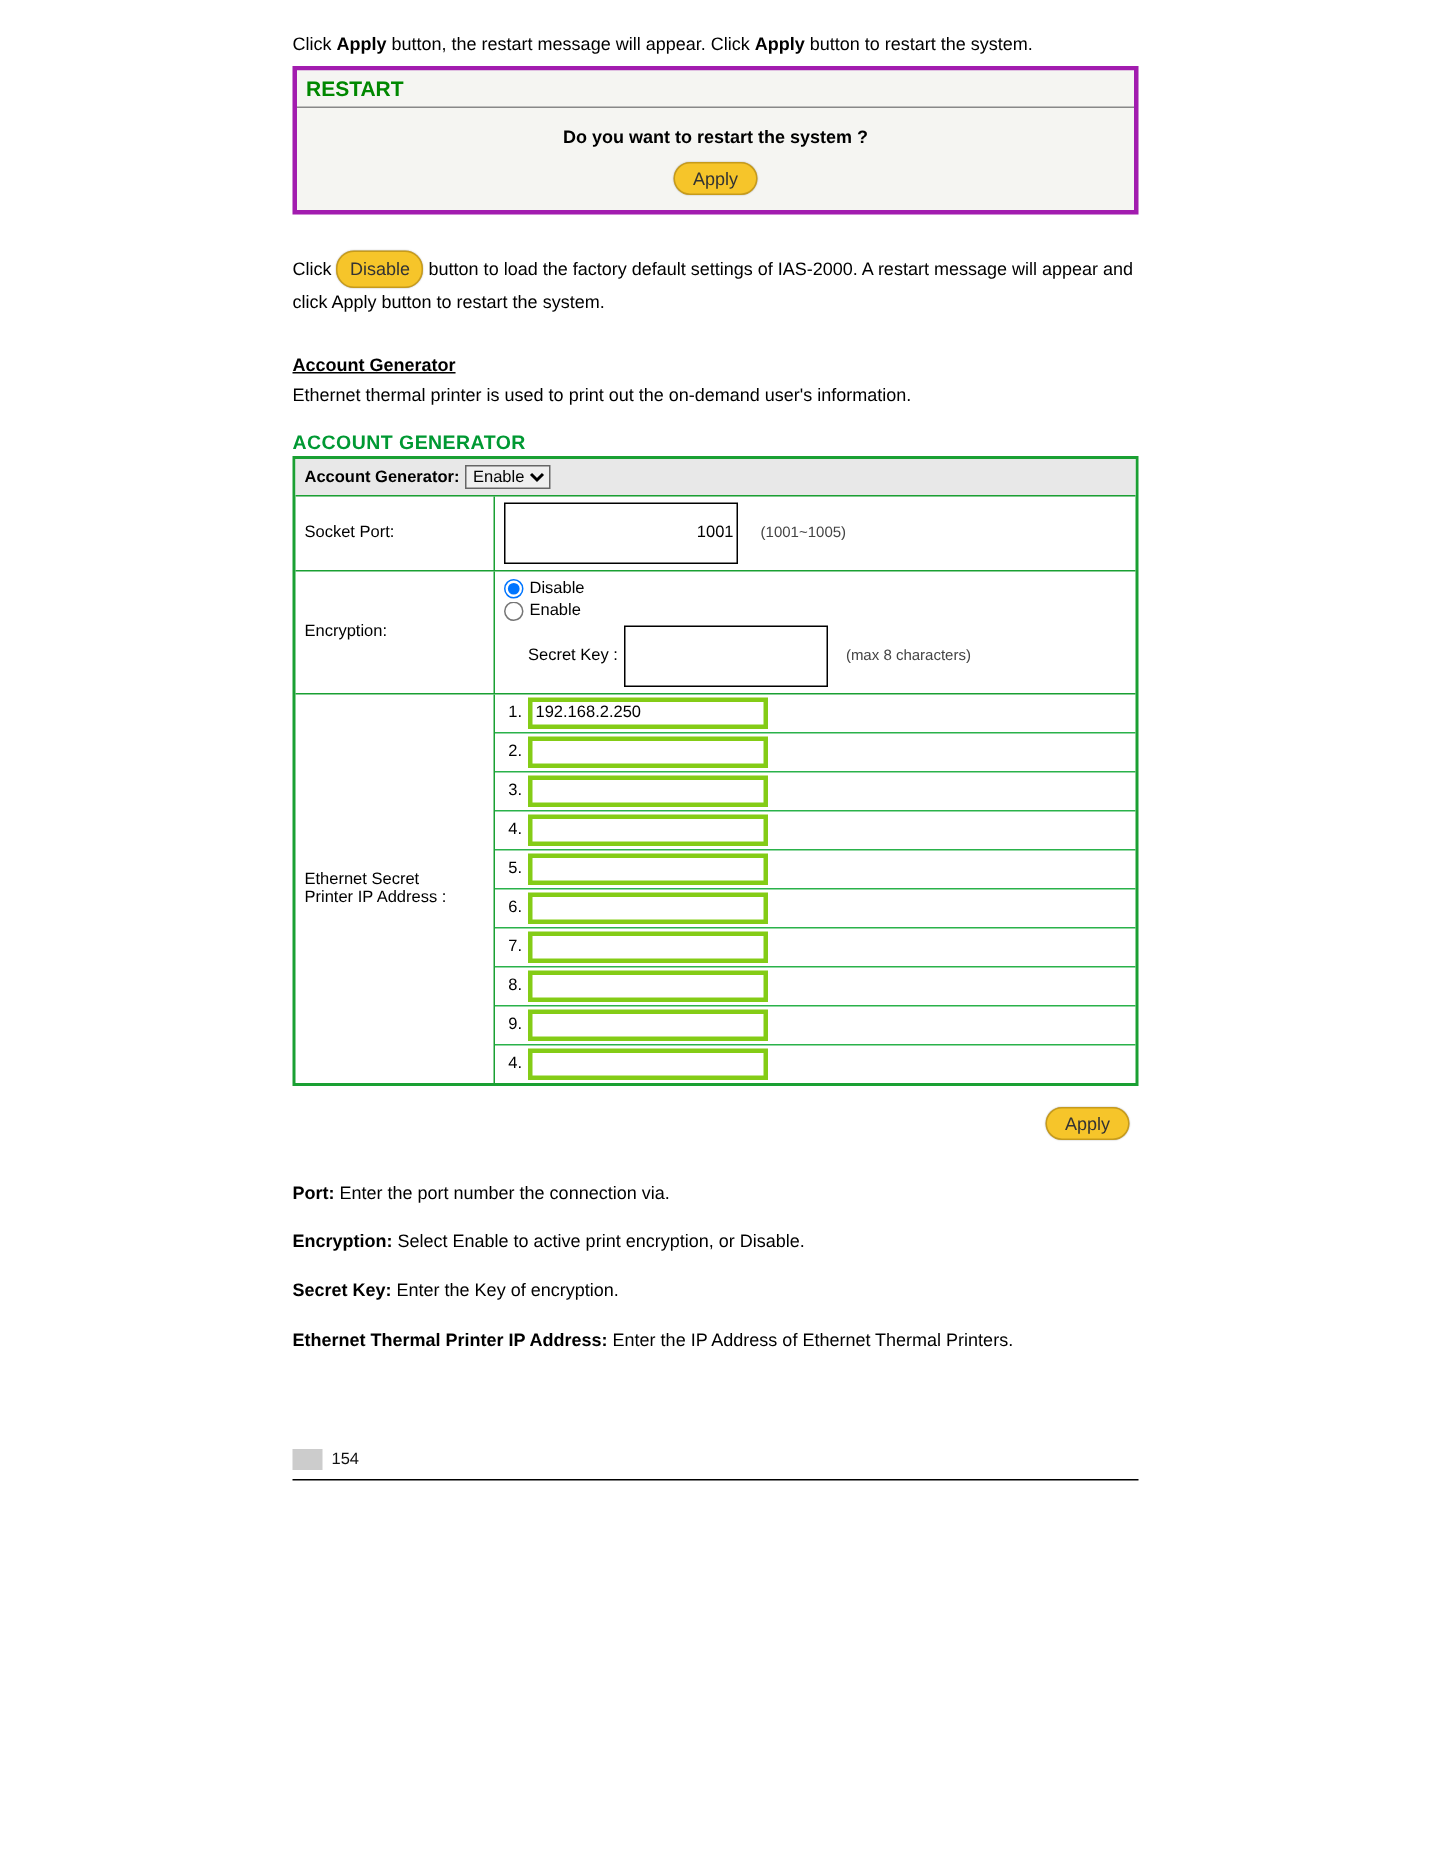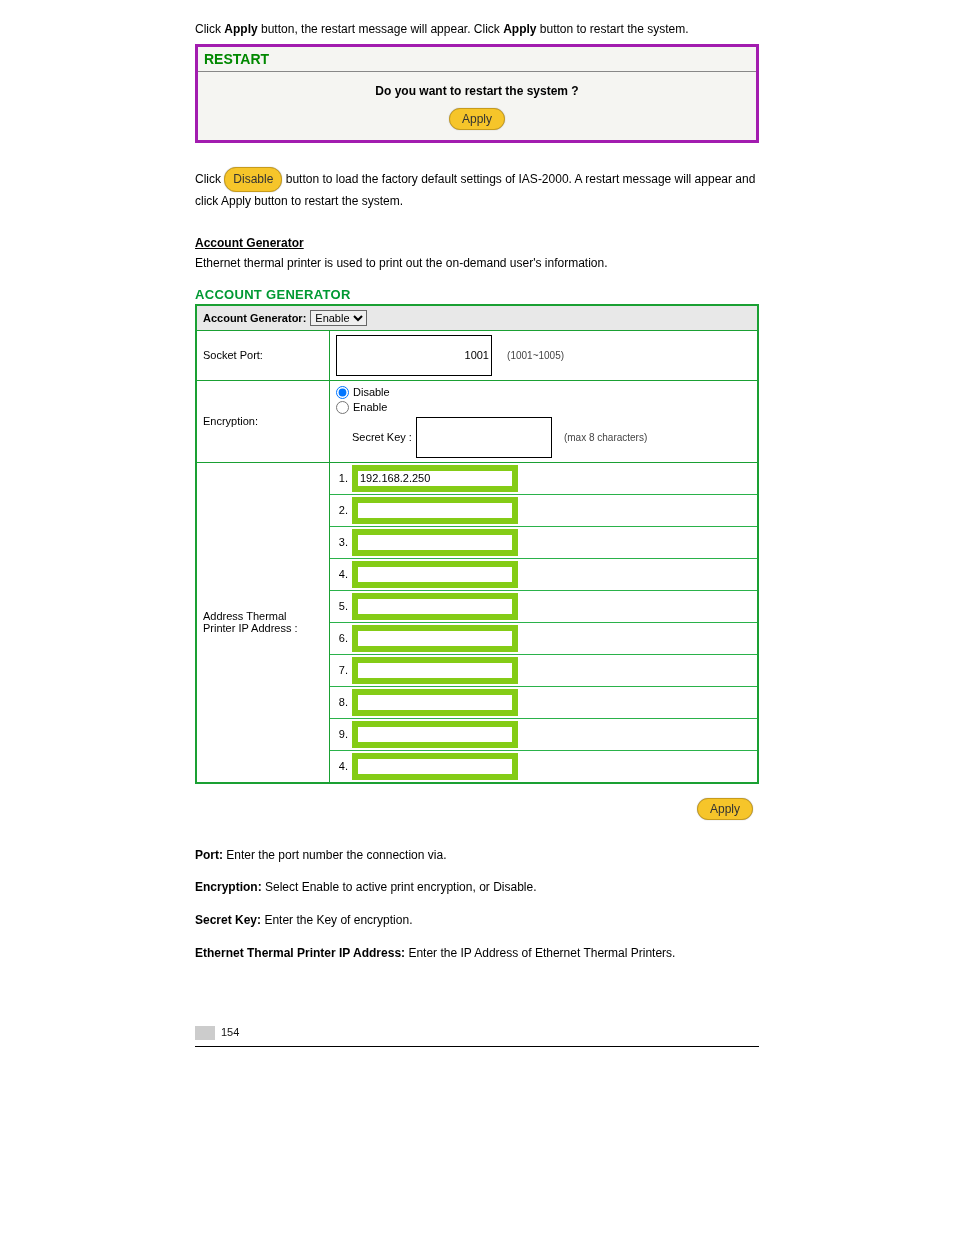--- a/index.html
+++ b/index.html
@@ -152,21 +152,21 @@
     border-top: 1px solid #2ab24a;
   }
   .ip-list-row:first-child { border-top: none; }
   .ip-num {
     width: 18px;
     text-align: right;
     font-size: 11px;
     margin-right: 4px;
   }
   .ip-input {
-    border: 6px solid #84cc16;
+    border: 3px solid #84cc16;
     height: 15px;
     width: 150px;
     font-size: 11px;
     padding: 0 2px;
   }
   .ag-apply-wrap {
     text-align: right;
     margin-top: 14px;
     padding-right: 6px;
   }
@@ -246,21 +246,21 @@
             <span class="lbl">Secret Key :</span>
             <input class="text-input" style="width: 130px;" value="">
             <span class="hint">(max 8 characters)</span>
           </div>
         </div>
       </div>
 
       <div class="ag-row">
         <div class="ag-cell-label multi">
           <div>
-            <span>Address Thermal</span><br>
+            <span>Ethernet Secret</span><br>
             <span>Printer IP Address :</span>
           </div>
         </div>
         <div class="ag-cell-value" style="padding:0;">
           <div class="ip-list-row">
               <span class="ip-num">1.</span>
               <input class="ip-input" value="192.168.2.250" style="">
             </div>
           <div class="ip-list-row">
               <span class="ip-num">2.</span>

